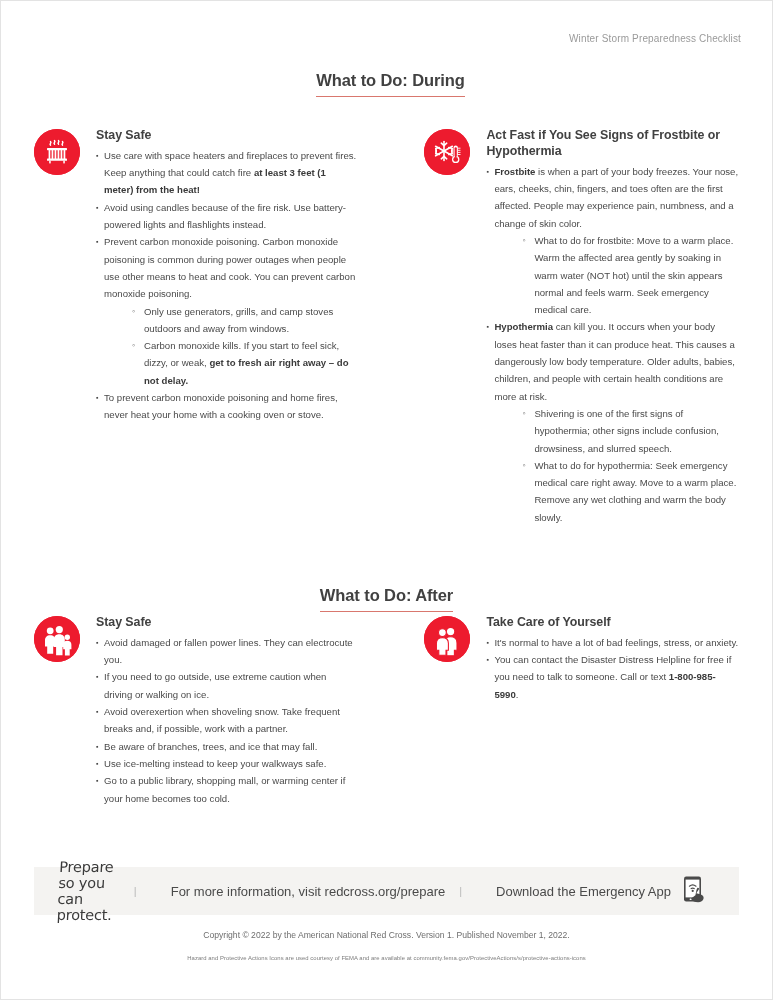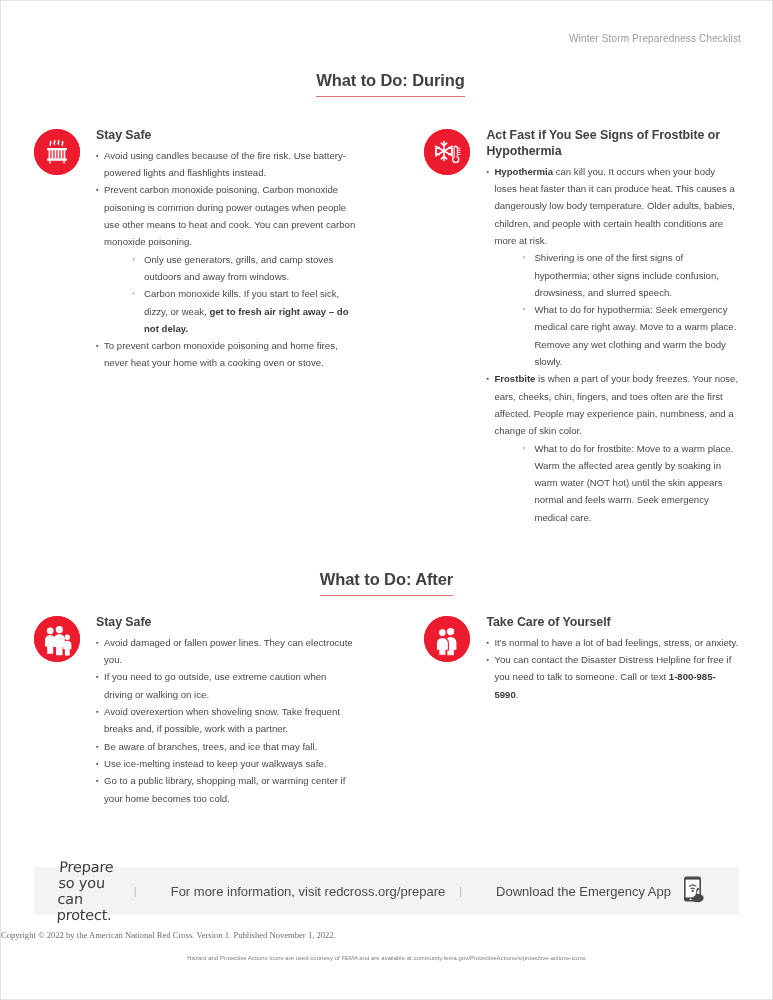--- a/index.html
+++ b/index.html
@@ -42,21 +42,21 @@
     display: inline-block;
     font-size: 16.5px;
     font-weight: bold;
     color: #414141;
     letter-spacing: -0.1px;
     padding-bottom: 6px;
     border-bottom: 1.5px solid #d9776e;
   }
 
   #section-during-title { position: absolute; top: 70px; left: 8px; right: 0; }
-  #section-after-title  { position: absolute; top: 569px; left: 0; right: 0; }
+  #section-after-title  { position: absolute; top: 585px; left: 0; right: 0; }
 
   
   .columns {
     position: absolute;
     display: flex;
     left: 33px;
     right: 33px;
     gap: 16px;
   }
   #during-columns { top: 127px; }
@@ -171,23 +171,23 @@
     white-space: nowrap;
     margin-left: 20px;
   }
   .app-icon { margin-left: 10px; display: block; }
 
   
   .copyright {
     position: absolute;
     left: 0; right: 0;
     top: 929px;
+    text-align: center;
     font-size: 8.6px;
     color: #6e6e6e;
-    font-family: Liberation Serif, serif;
   }
   .credit {
     position: absolute;
     left: 0; right: 0;
     top: 954px;
     text-align: center;
     font-size: 5.9px;
     color: #7d7d7d;
     letter-spacing: 0.05px;
   }
@@ -227,20 +227,23 @@
               <rect x="29.6" y="20.6" width="1.7" height="9.4"></rect>
               <rect x="15.2" y="31.6" width="1.5" height="2.8"></rect>
               <rect x="29.3" y="31.6" width="1.5" height="2.8"></rect>
             </g>
           </svg>
         </span>
       </div>
       <div class="card-body">
         <div class="card-title">Stay Safe</div>
         <ul class="bullets">
+          <li>
+            <span class="btext">Use care with space heaters and fireplaces to prevent fires. Keep anything that could catch fire <b>at least 3 feet (1 meter) from the heat!</b></span>
+          </li>
           <li>
             <span class="btext">Avoid using candles because of the fire risk. Use battery-powered lights and flashlights instead.</span>
           </li>
           <li>
             <span class="btext">Prevent carbon monoxide poisoning. Carbon monoxide poisoning is common during power outages when people use other means to heat and cook. You can prevent carbon monoxide poisoning.</span>
             <ul class="sub">
               <li>
                   <span class="btext">Only use generators, grills, and camp stoves outdoors and away from windows.</span>
                 </li>
               <li>
@@ -283,35 +286,35 @@
                 <path d="M34.4 25.5h1.7"></path>
               </g>
             </g>
           </svg>
         </span>
       </div>
       <div class="card-body">
         <div class="card-title">Act Fast if You See Signs of Frostbite or Hypothermia</div>
         <ul class="bullets">
           <li>
+            <span class="btext"><b>Frostbite</b> is when a part of your body freezes. Your nose, ears, cheeks, chin, fingers, and toes often are the first affected. People may experience pain, numbness, and a change of skin color.</span>
+            <ul class="sub">
+              <li>
+                  <span class="btext">What to do for frostbite: Move to a warm place. Warm the affected area gently by soaking in warm water (NOT hot) until the skin appears normal and feels warm. Seek emergency medical care.</span>
+                </li>
+            </ul>
+          </li>
+          <li>
             <span class="btext"><b>Hypothermia</b> can kill you. It occurs when your body loses heat faster than it can produce heat. This causes a dangerously low body temperature. Older adults, babies, children, and people with certain health conditions are more at risk.</span>
             <ul class="sub">
               <li>
                   <span class="btext">Shivering is one of the first signs of hypothermia; other signs include confusion, drowsiness, and slurred speech.</span>
                 </li>
               <li>
                   <span class="btext">What to do for hypothermia: Seek emergency medical care right away. Move to a warm place. Remove any wet clothing and warm the body slowly.</span>
-                </li>
-            </ul>
-          </li>
-          <li>
-            <span class="btext"><b>Frostbite</b> is when a part of your body freezes. Your nose, ears, cheeks, chin, fingers, and toes often are the first affected. People may experience pain, numbness, and a change of skin color.</span>
-            <ul class="sub">
-              <li>
-                  <span class="btext">What to do for frostbite: Move to a warm place. Warm the affected area gently by soaking in warm water (NOT hot) until the skin appears normal and feels warm. Seek emergency medical care.</span>
                 </li>
             </ul>
           </li>
         </ul>
       </div>
     </div>
   </div>
 
   <div class="section-title-wrap" id="section-after-title">
     <span class="section-title">What to Do: After</span>

